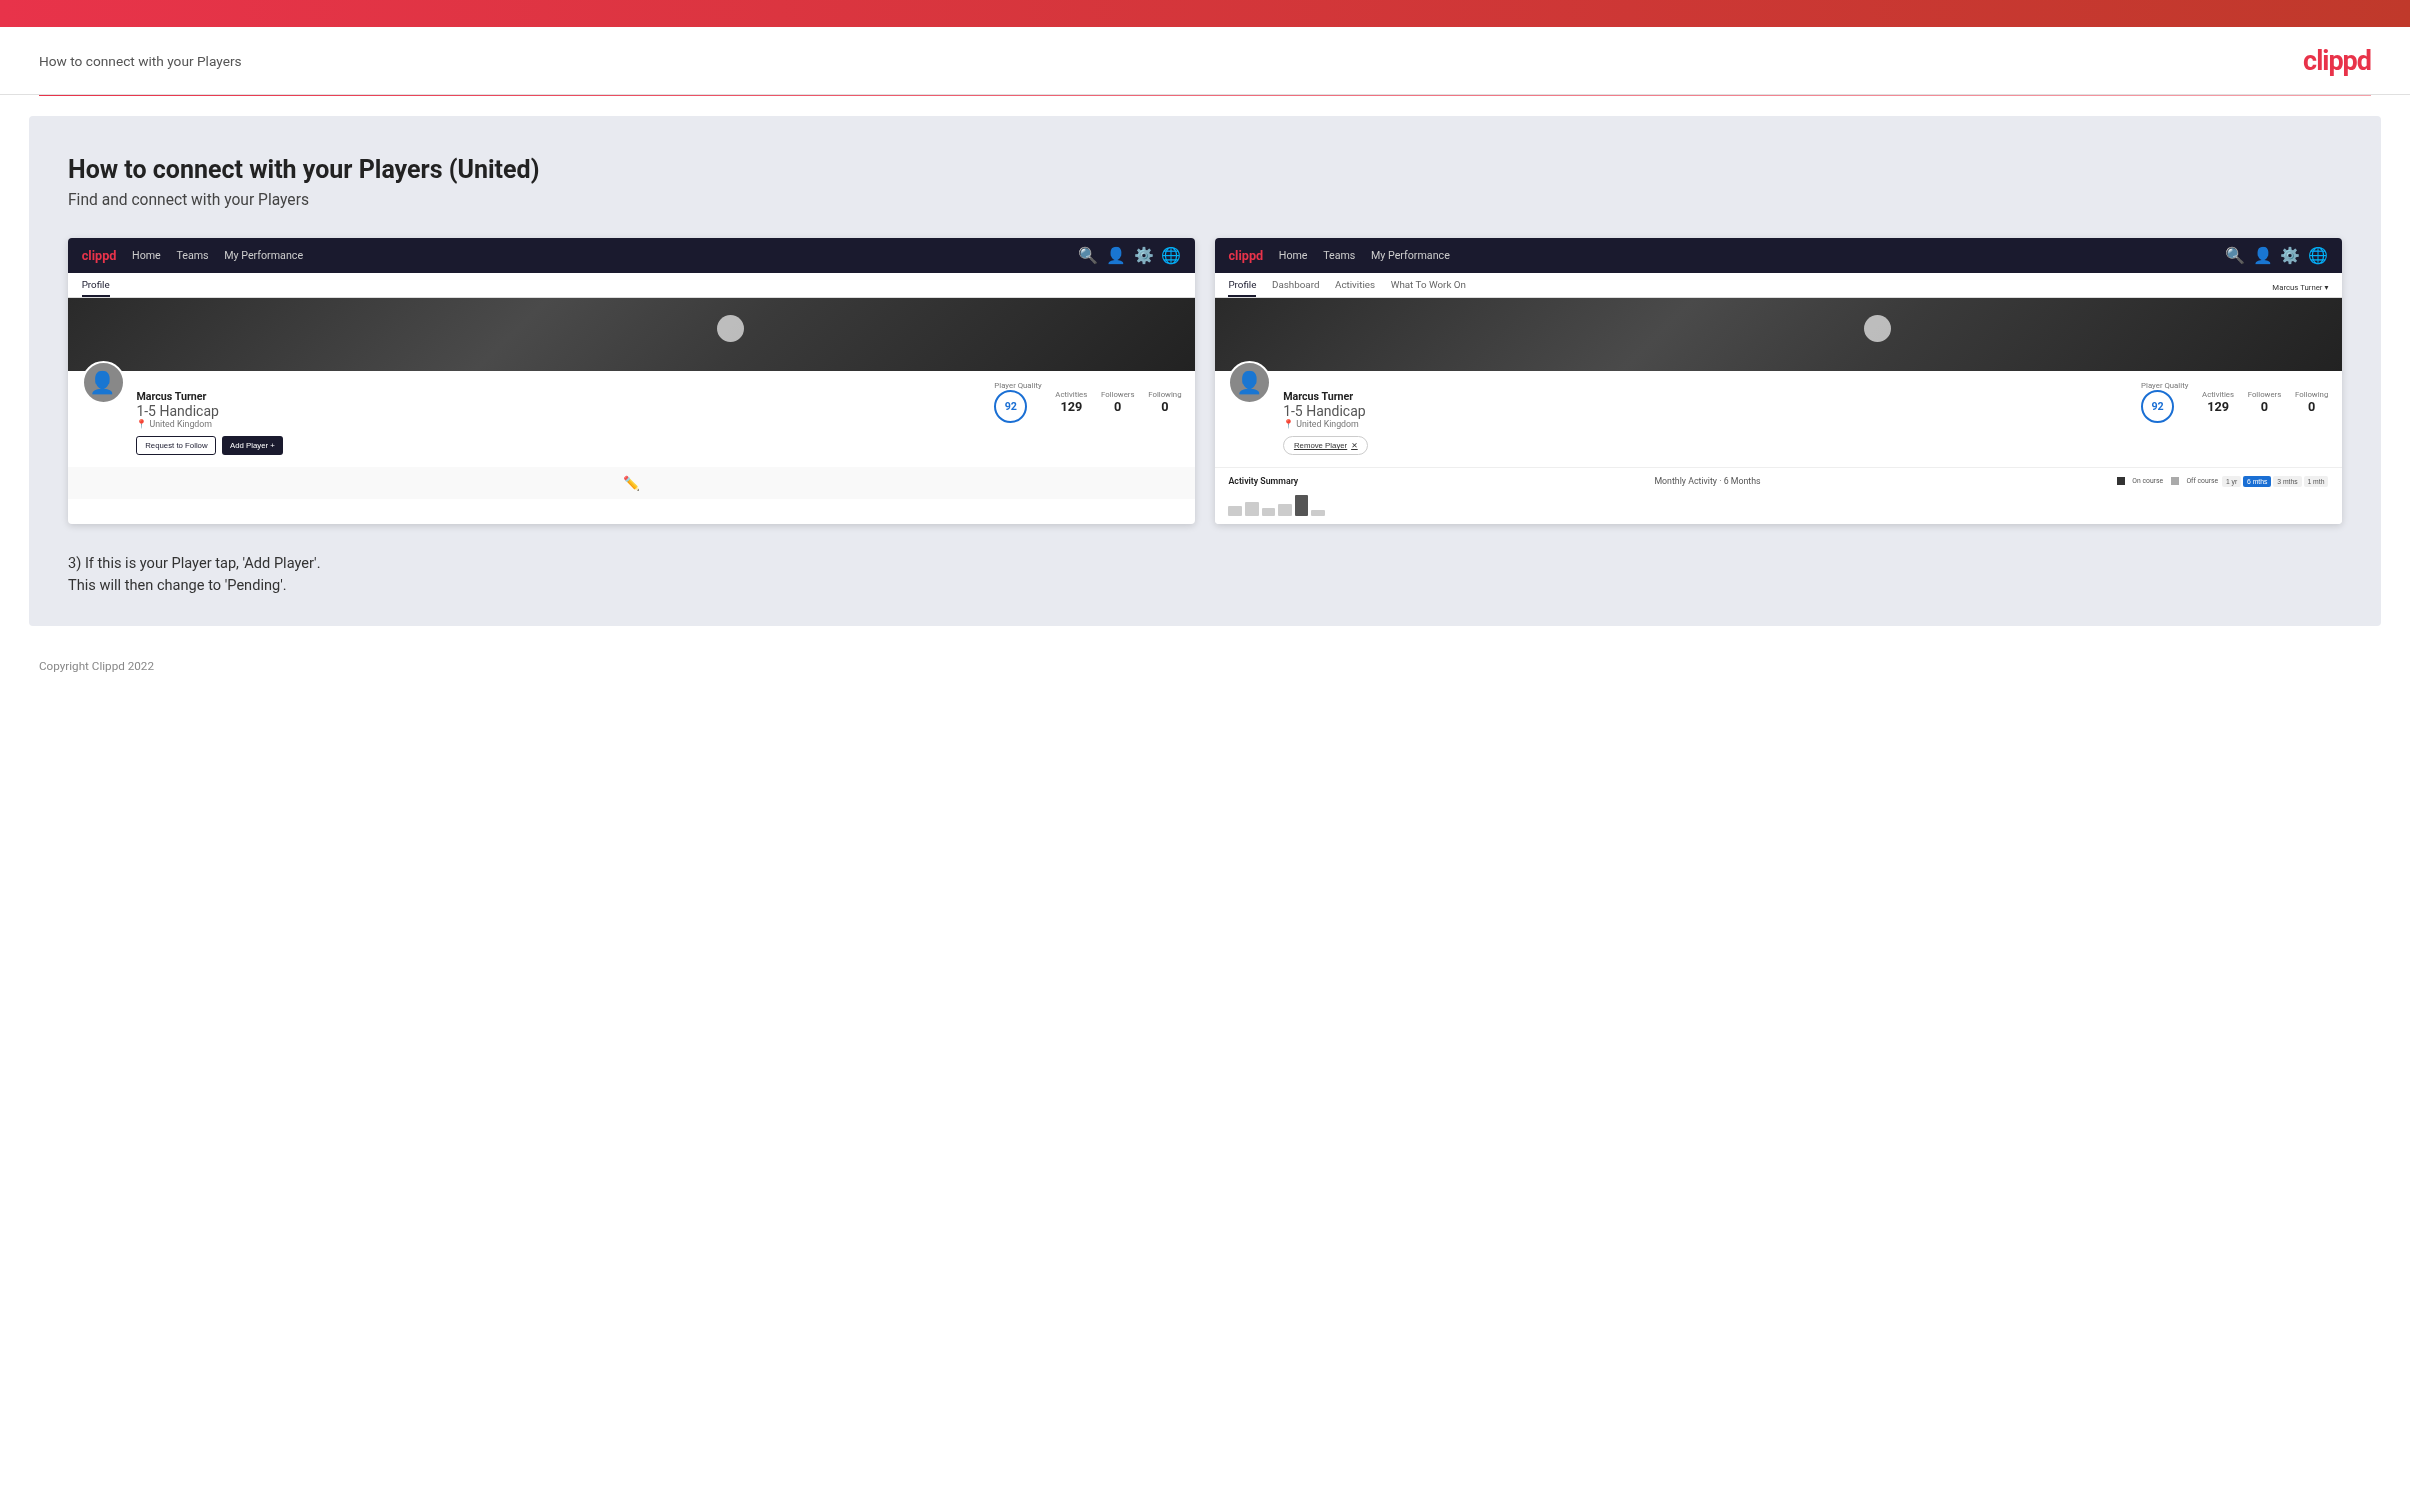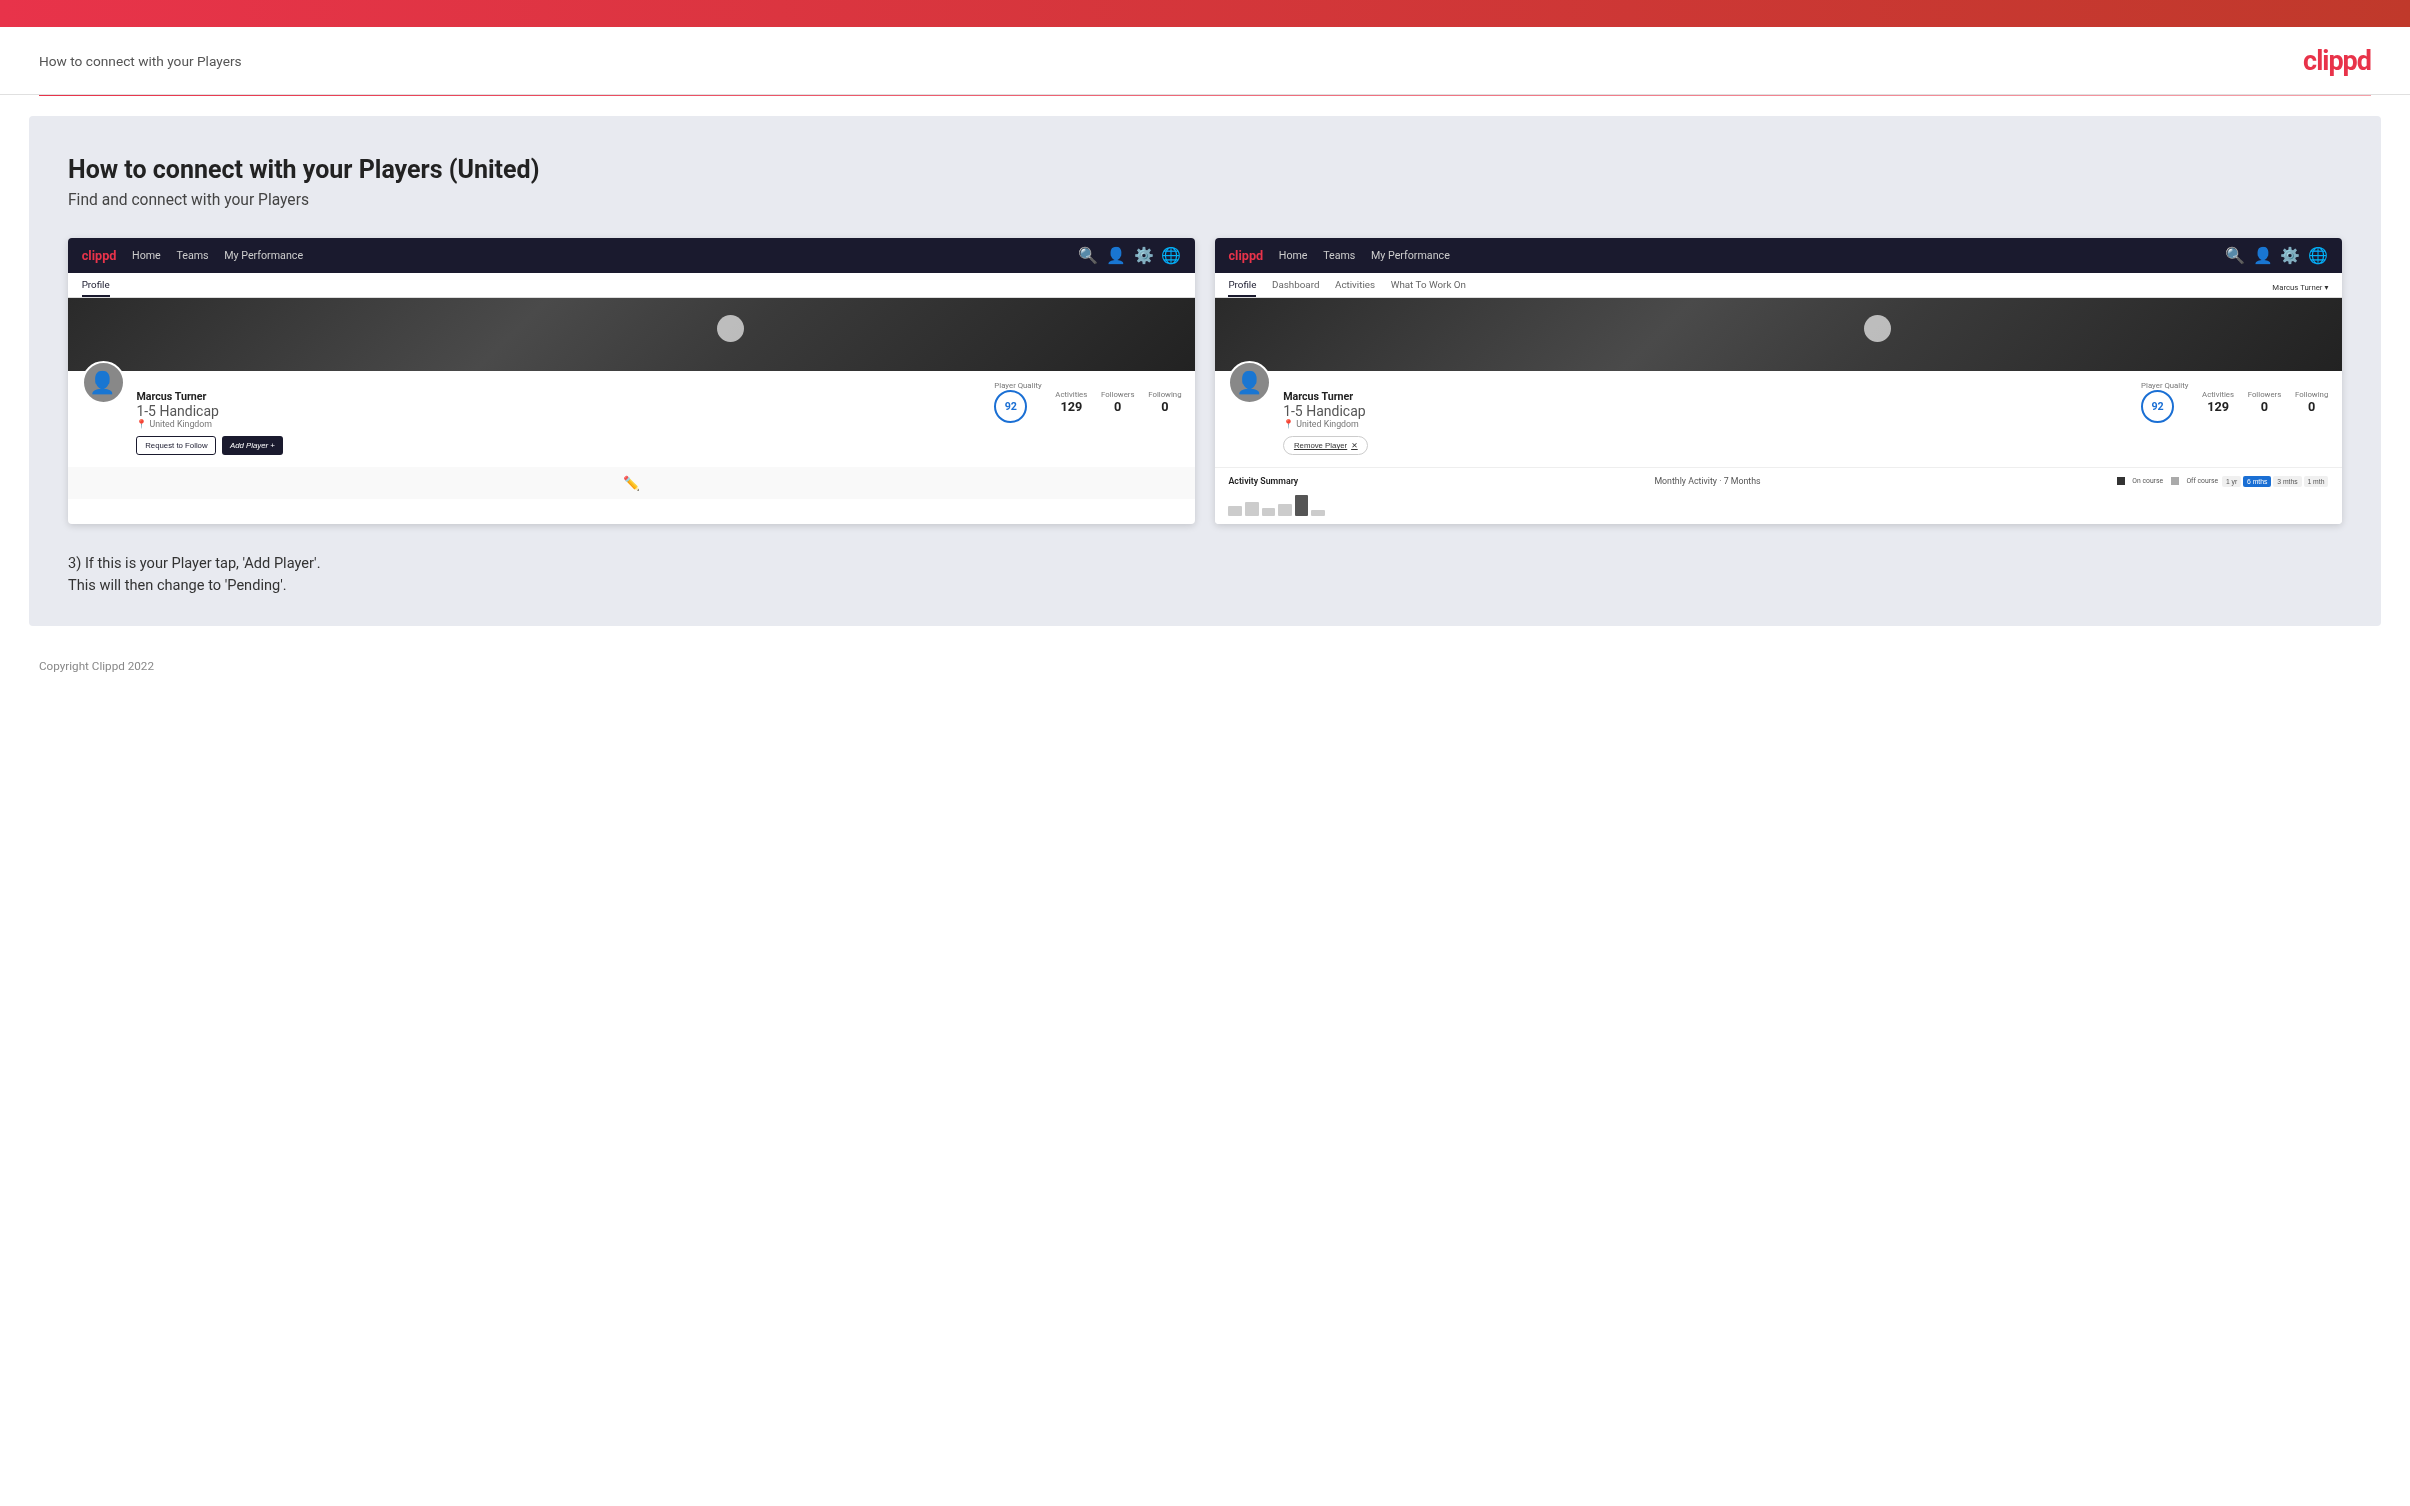--- a/index.html
+++ b/index.html
@@ -209,21 +209,20 @@
       cursor: pointer;
     }
     .btn-add {
       background: #1a1a2e;
       border: none;
       color: #fff;
       font-size: 7.8px;
       padding: 3.9px 7.8px;
       border-radius: 2.9px;
       cursor: pointer;
-      font-style: italic;
     }
     
     .btn-remove {
       background: #fff;
       border: 1px solid #ccc;
       color: #333;
       font-size: 7.8px;
       padding: 3.9px 9.8px;
       border-radius: 11.7px;
       cursor: pointer;
@@ -502,21 +501,21 @@
           <div class="stat-group">
             <div class="stat-label">Following</div>
             <div class="stat-value">0</div>
           </div>
         </div>
       </div>
 
       <div class="activity-summary">
         <div class="activity-header">
           <span class="activity-title">Activity Summary</span>
-          <span class="activity-period">Monthly Activity · 7 Months</span>
+          <span class="activity-period">Monthly Activity · 6 Months</span>
           <div class="activity-controls">
             <div class="activity-legend">
               <span class="legend-dot"></span>
               <span class="legend-text">On course</span>
               <span class="legend-dot off"></span>
               <span class="legend-text">Off course</span>
             </div>
             <div class="time-btns">
               <button class="time-btn">1 yr</button>
               <button class="time-btn active">6 mths</button>

